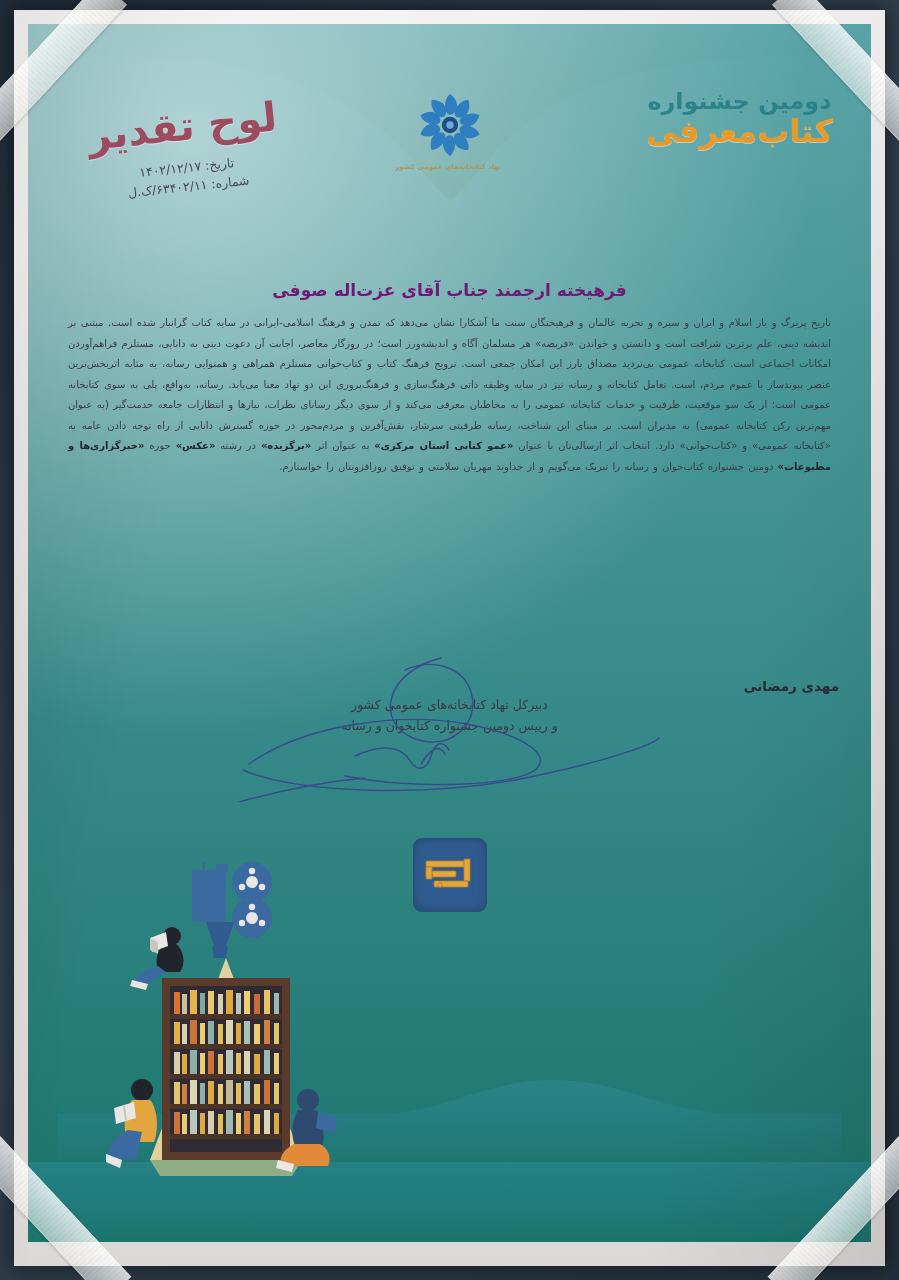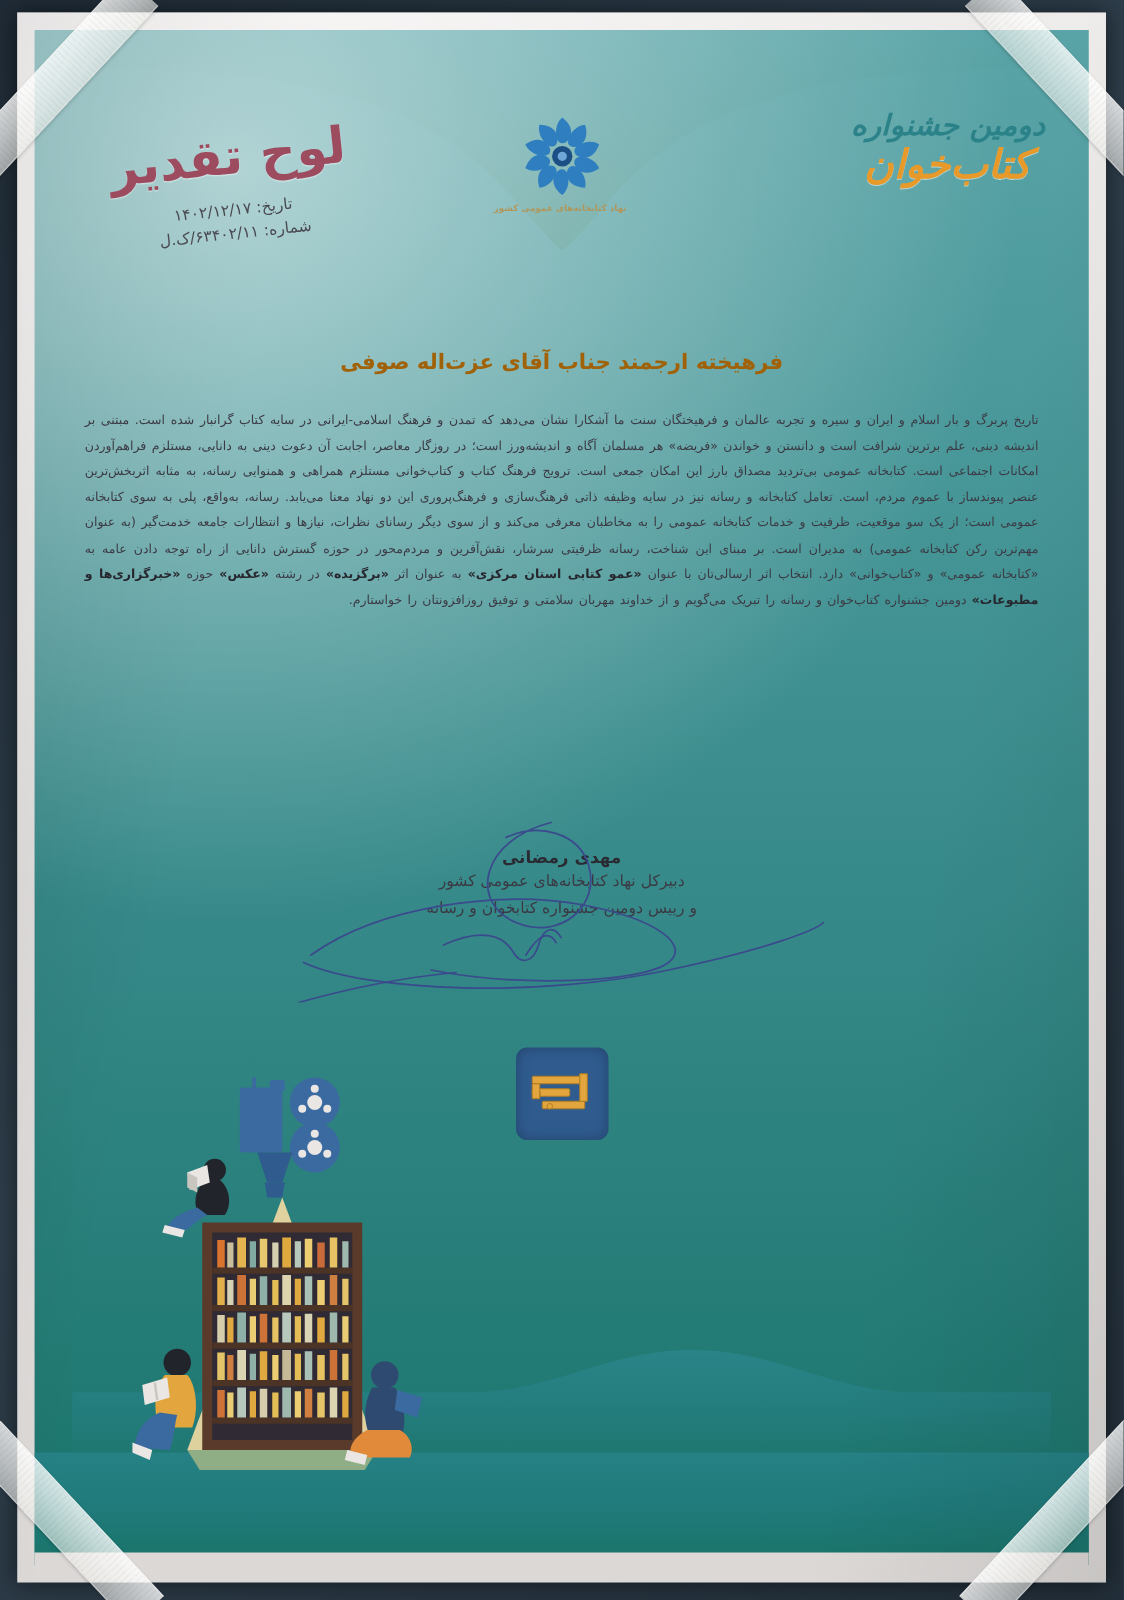--- a/index.html
+++ b/index.html
@@ -46,21 +46,20 @@
 
   
   .header{
     position:absolute;left:0;right:0;top:18px;height:130px;
   }
 
   
   .wordmark{
     position:absolute;right:6px;top:6px;text-align:center;
     line-height:1.0;
-    font-style:italic;
   }
   .wm-1{
     font-size:23px;font-weight:bold;color:#2b8389;letter-spacing:-1px;
     white-space:nowrap;transform:scaleX(1.04);
   }
   .wm-2{
     font-size:32px;font-weight:bold;color:#e79a2a;letter-spacing:-2px;
     margin-top:2px;white-space:nowrap;
     text-shadow:0 1px 0 rgba(255,255,255,.5);
   }
@@ -92,36 +91,36 @@
     white-space:nowrap;
   }
   .meta{margin-top:12px;color:#4a4a52;font-size:12.5px;line-height:1.55;letter-spacing:-.2px;}
   .meta div{white-space:nowrap;}
 
   
   .body-wrap{
     position:absolute;left:8px;right:8px;top:214px;
   }
   .salutation{
-    font-size:17px;font-weight:bold;color:#a16207;
-    text-align:center;margin-bottom:27px;letter-spacing:-.4px;
+    font-size:17px;font-weight:bold;color:#701a75;
+    text-align:center;margin-bottom:13px;letter-spacing:-.4px;
   }
   .para{
     font-size:10px;line-height:2.05;color:#3b3b45;
     text-align:justify;text-align-last:right;
     letter-spacing:-.2px;
     word-spacing:1px;
   }
   .para b{font-weight:bold;color:#26262e;}
 
   
   .sign{
     position:absolute;left:0;right:0;top:612px;text-align:center;
   }
-  .sign-name{font-size:13.5px;font-weight:bold;color:#2a2a33;letter-spacing:-.3px;}
+  .sign-name{font-size:13.5px;font-weight:bold;color:#2a2a33;letter-spacing:-.3px;text-align:right;}
   .sign-role{font-size:12.5px;color:#3a3a44;line-height:1.5;margin-top:2px;letter-spacing:-.3px;}
   .sign-scribble{
     position:absolute;left:50%;top:-26px;transform:translateX(-50%);
     width:430px;height:150px;pointer-events:none;
   }
 
   
   .seal{
     position:absolute;left:50%;transform:translateX(-50%);
     top:772px;width:74px;height:74px;border-radius:9px;
@@ -204,21 +203,21 @@
     </div>
 
     <div class="paper-shade"></div>
 
     <div class="page">
 
       <div class="header">
 
         <div class="wordmark">
           <div class="wm-1">دومین جشنواره</div>
-          <div class="wm-2">کتاب‌خوان</div>
+          <div class="wm-2">کتاب‌معرفی</div>
         </div>
 
         <div class="org-logo">
           <svg width="74" height="74" viewBox="0 0 100 100" aria-hidden="true">
             <g fill="#2f7fc0">
               <g id="pet">
                 <path d="M50 8 C 58 14, 62 22, 58 30 C 54 38, 46 38, 44 30 C 42 22, 44 13, 50 8 Z"></path>
               </g>
               <use href="#pet" transform="rotate(36 50 50)"></use>
               <use href="#pet" transform="rotate(72 50 50)"></use>

